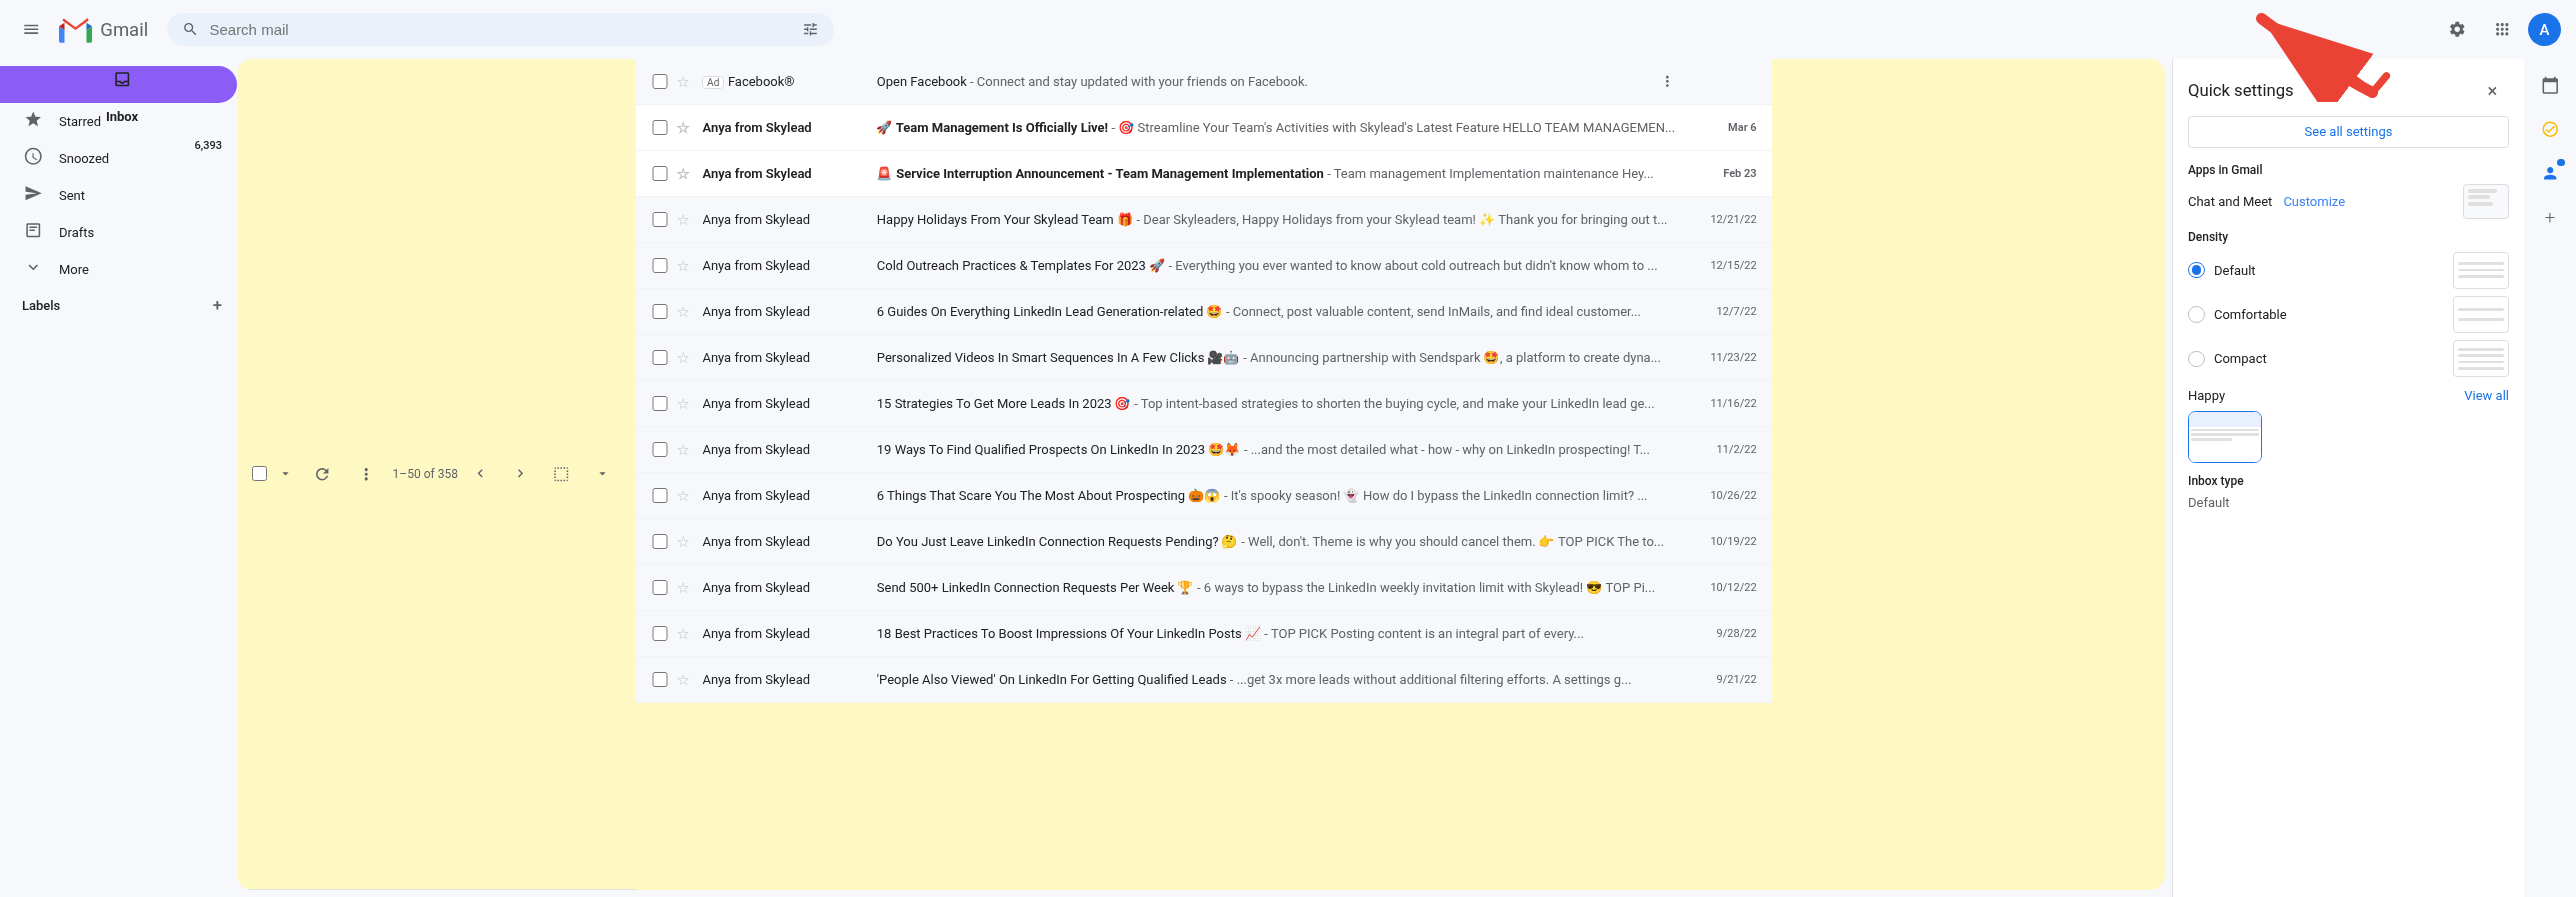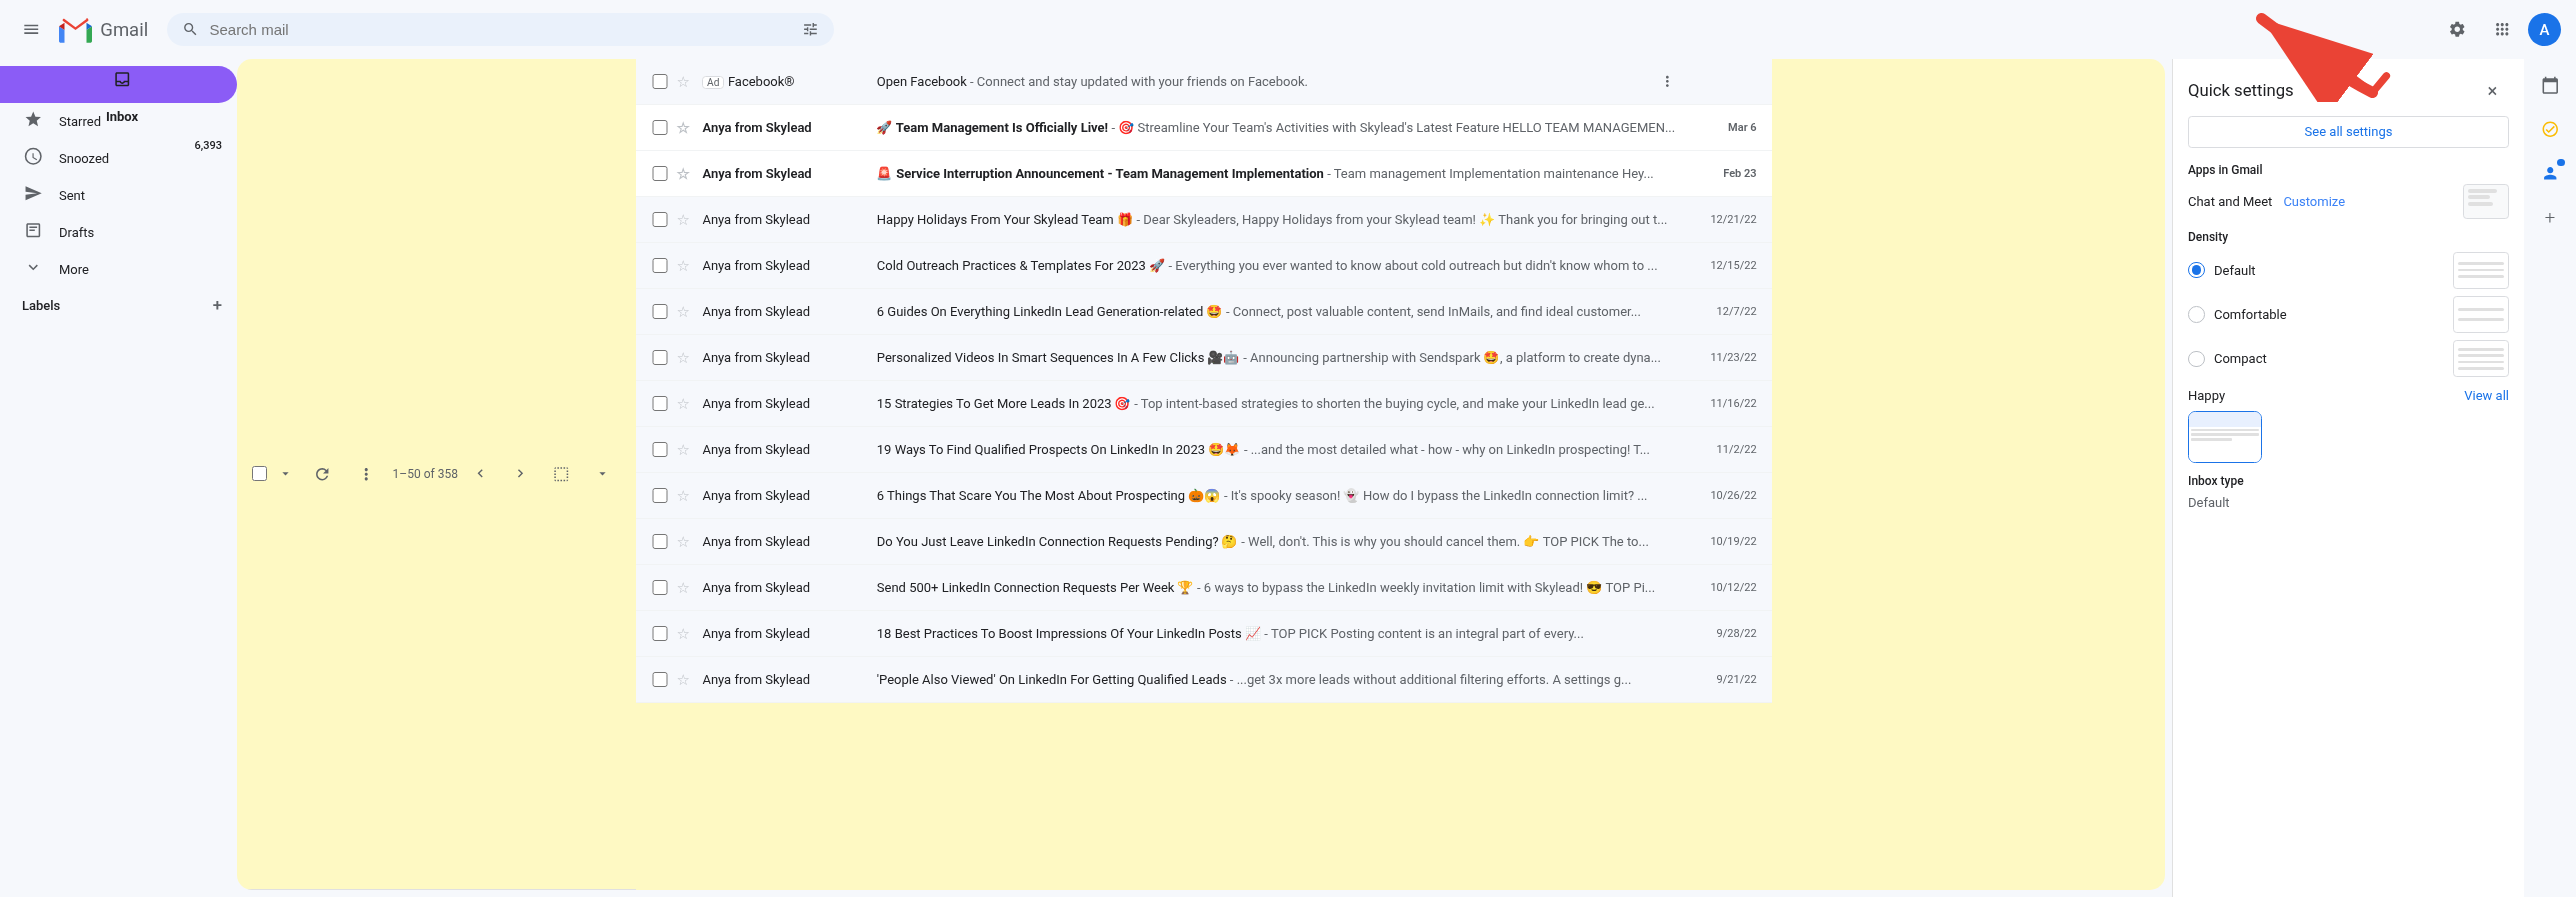--- a/index.html
+++ b/index.html
@@ -357,21 +357,21 @@
     </span>
 
     <span class="date">10/26/22</span>
   </div>
           <div class="email-row read">
     <input type="checkbox" class="checkbox" style="">
     <span class="star">☆</span>
     <span class="sender">Anya from Skylead</span>
     <span class="subject-preview">
       <span style="font-weight:400">Do You Just Leave LinkedIn Connection Requests Pending? 🤔</span>
-      <span class="preview-text"> - Well, don't. This is why you should cancel them. 👉 TOP PICK The to...</span>
+      <span class="preview-text"> - Well, don't. Theme is why you should cancel them. 👉 TOP PICK The to...</span>
     </span>
 
     <span class="date">10/19/22</span>
   </div>
           <div class="email-row read">
     <input type="checkbox" class="checkbox" style="">
     <span class="star">☆</span>
     <span class="sender">Anya from Skylead</span>
     <span class="subject-preview">
       <span style="font-weight:400">Send 500+ LinkedIn Connection Requests Per Week 🏆</span>

